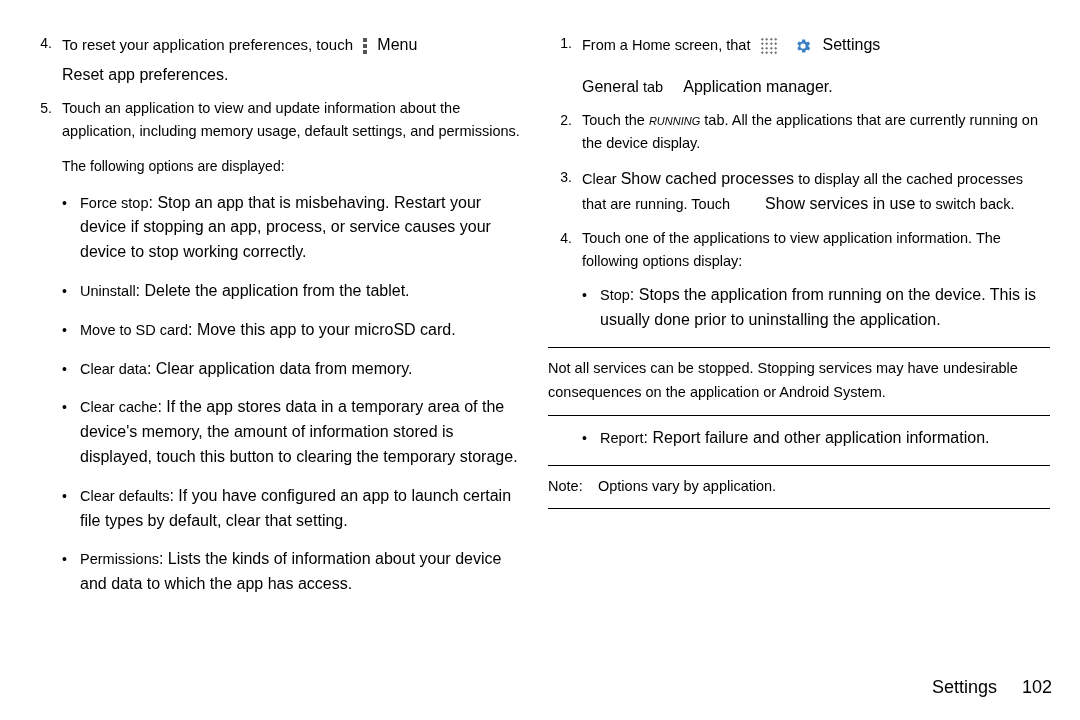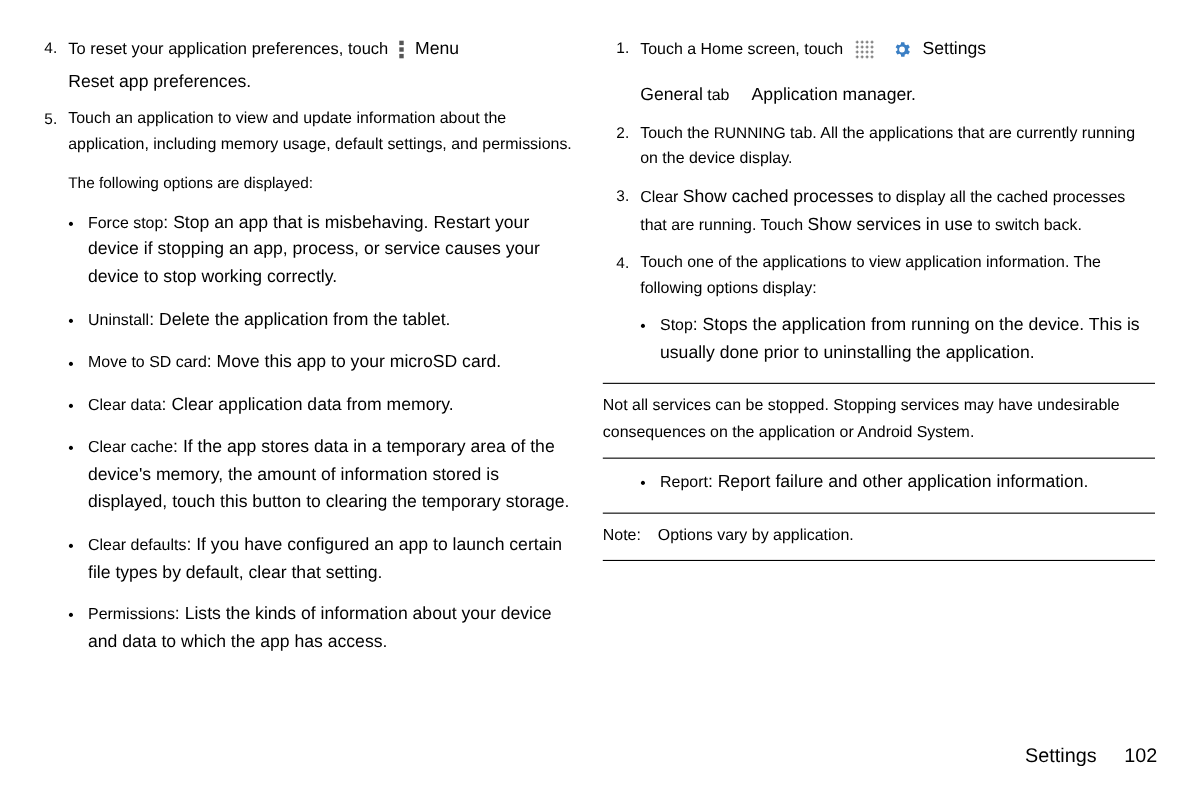--- a/index.html
+++ b/index.html
@@ -210,48 +210,48 @@
         </div>
       </div>
     </div>
   </div>
 
   <div class="col">
 
     <div class="ol-item">
       <div class="ol-num">1.</div>
       <div class="ol-body" style="font-size:14.5px;">
-        <span>Touch a Home screen, touch</span>
+        <span>From a Home screen, that</span>
         <span class="apps-icon"></span>
         <span class="gear-icon">
           <svg width="18" height="18" viewBox="0 0 24 24">
               <path fill="#3b7fc4" d="M19.4 13a7.5 7.5 0 0 0 .1-1 7.5 7.5 0 0 0-.1-1l2.1-1.6-2-3.5-2.5 1a7.4 7.4 0 0 0-1.7-1l-.4-2.7h-4l-.4 2.7a7.4 7.4 0 0 0-1.7 1l-2.5-1-2 3.5L6.5 11a7.5 7.5 0 0 0-.1 1 7.5 7.5 0 0 0 .1 1l-2.1 1.6 2 3.5 2.5-1a7.4 7.4 0 0 0 1.7 1l.4 2.7h4l.4-2.7a7.4 7.4 0 0 0 1.7-1l2.5 1 2-3.5Zm-7.4 2.5A3.5 3.5 0 1 1 15.5 12 3.5 3.5 0 0 1 12 15.5Z"></path>
             </svg>
         </span>
         <span style="font-size:16px;">Settings</span>
         <div style="margin-top:16px;">
           <span style="font-size:16px;">General</span>
           <span>tab</span>
           &nbsp;&nbsp;&nbsp;
           <span style="font-size:16px;">Application manager.</span>
         </div>
       </div>
     </div>
 
     <div class="ol-item">
       <div class="ol-num">2.</div>
       <div class="ol-body" style="font-size:14.5px;">
-        <span>Touch the </span><span style="font-size:14px;">RUNNING</span><span> tab. All the applications that are currently running on the device display.</span>
+        <span>Touch the </span><span style="font-size:11px;font-style:italic;">RUNNING</span><span> tab. All the applications that are currently running on the device display.</span>
       </div>
     </div>
 
     <div class="ol-item">
       <div class="ol-num">3.</div>
       <div class="ol-body" style="font-size:14.5px;">
-        <span>Clear </span><span style="font-size:16px;">Show cached processes</span><span> to display all the cached processes that are running. Touch </span><span style="font-size:16px;">Show services in use</span><span> to switch back.</span>
+        <span>Clear </span><span style="font-size:16px;">Show cached processes</span><span> to display all the cached processes that are running. Touch </span><span style="font-size:16px;margin-left:31px;">Show services in use</span><span> to switch back.</span>
       </div>
     </div>
 
     <div class="ol-item">
       <div class="ol-num">4.</div>
       <div class="ol-body" style="font-size:14.5px;">Touch one of the applications to view application information. The following options display:</div>
     </div>
 
     <div class="bullets">
       <div class="bullet">

